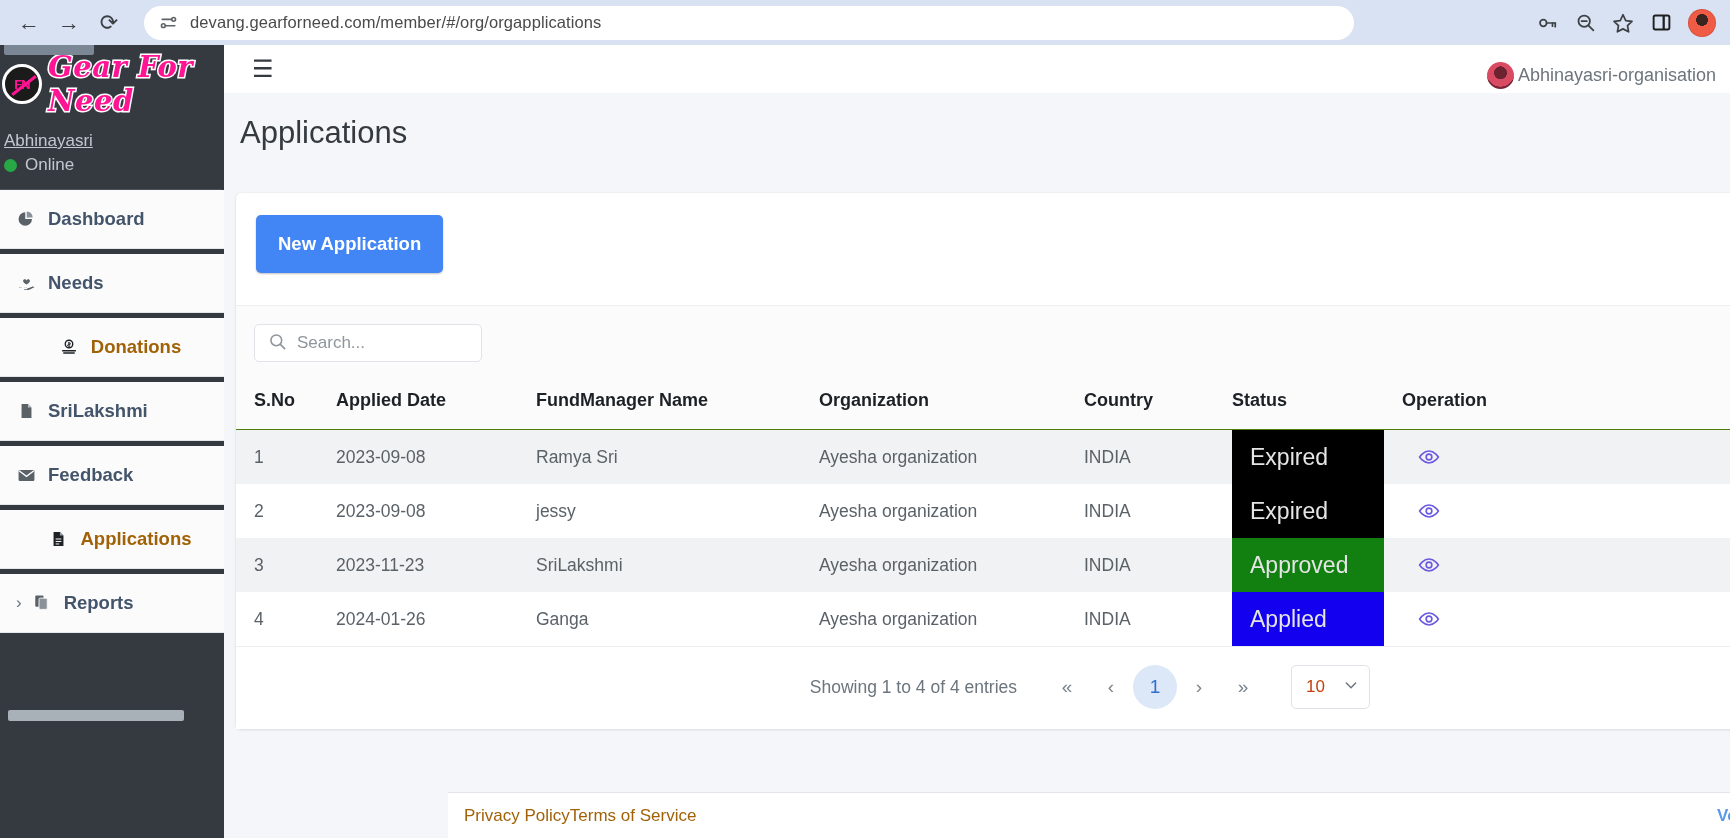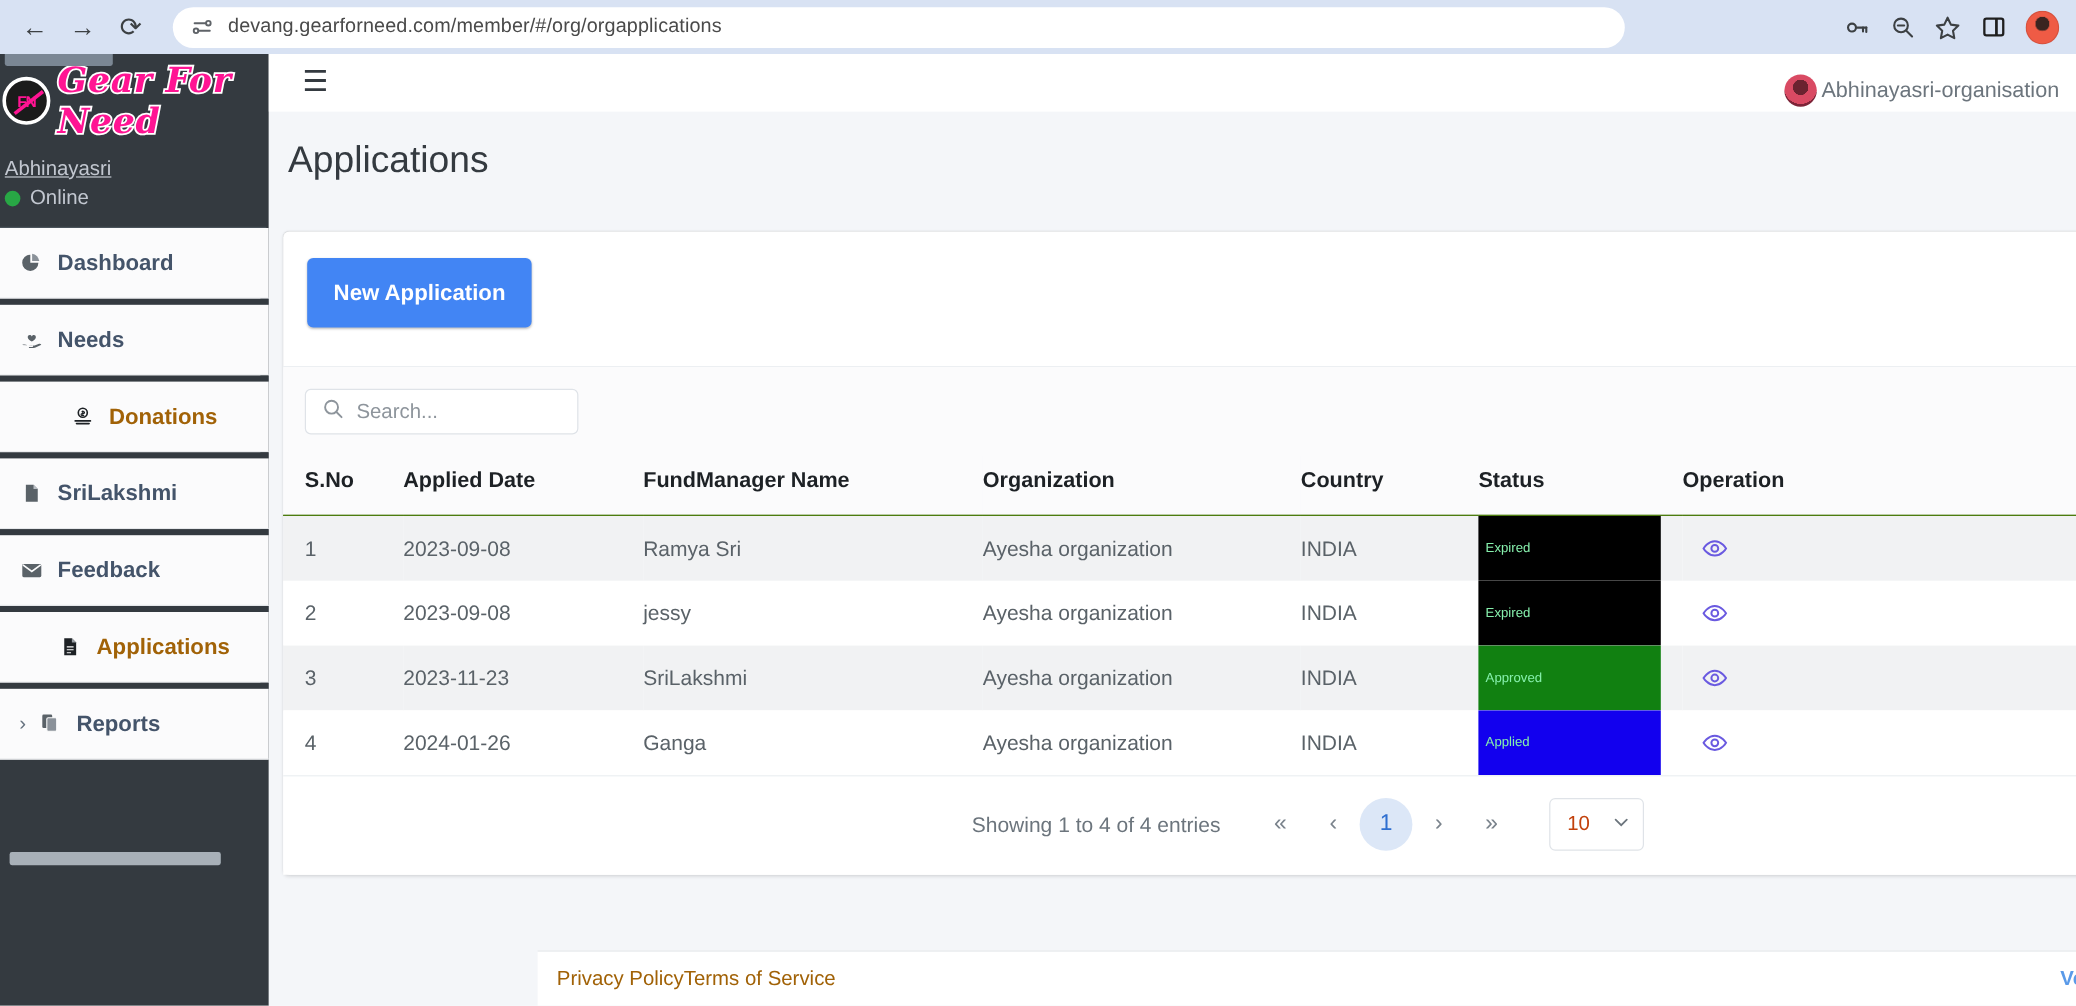--- a/index.html
+++ b/index.html
@@ -167,21 +167,21 @@
   .col-sno   { width: 100px; padding-left: 18px !important; }
   .col-date  { width: 200px; }
   .col-fm    { width: 283px; margin-left: 33px; }
   .col-org   { width: 265px; }
   .col-ctry  { width: 148px; }
   .col-stat  { width: 170px; }
   .col-op    { width: 528px; }
   tbody td.cell-sno { padding-left: 18px !important; color: #5a6268; }
   .badge {
     display: flex; align-items: center; height: 54px; width: 152px;
-    padding-left: 6px; color: #86efac; font-size: 11px;
+    padding-left: 18px; color: #e5e5e5; font-size: 23px;
   }
   .badge.expired  { background: #000000; }
   .badge.approved { background: #118011; }
   .badge.applied  { background: #1200ee; }
   td.stat-cell { padding: 0 !important; }
   .eye-btn { display: flex; align-items: center; padding-left: 16px; cursor: pointer; }
 
   #pager-row {
     display: flex; align-items: center; justify-content: flex-end;
     gap: 0; padding: 18px 560px 20px 0; border-top: 1px solid #eceff2; background: #fff;

